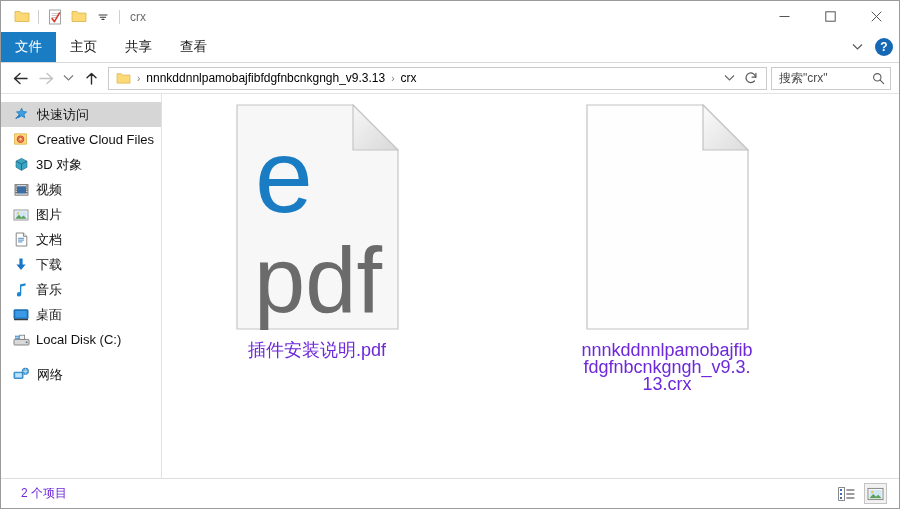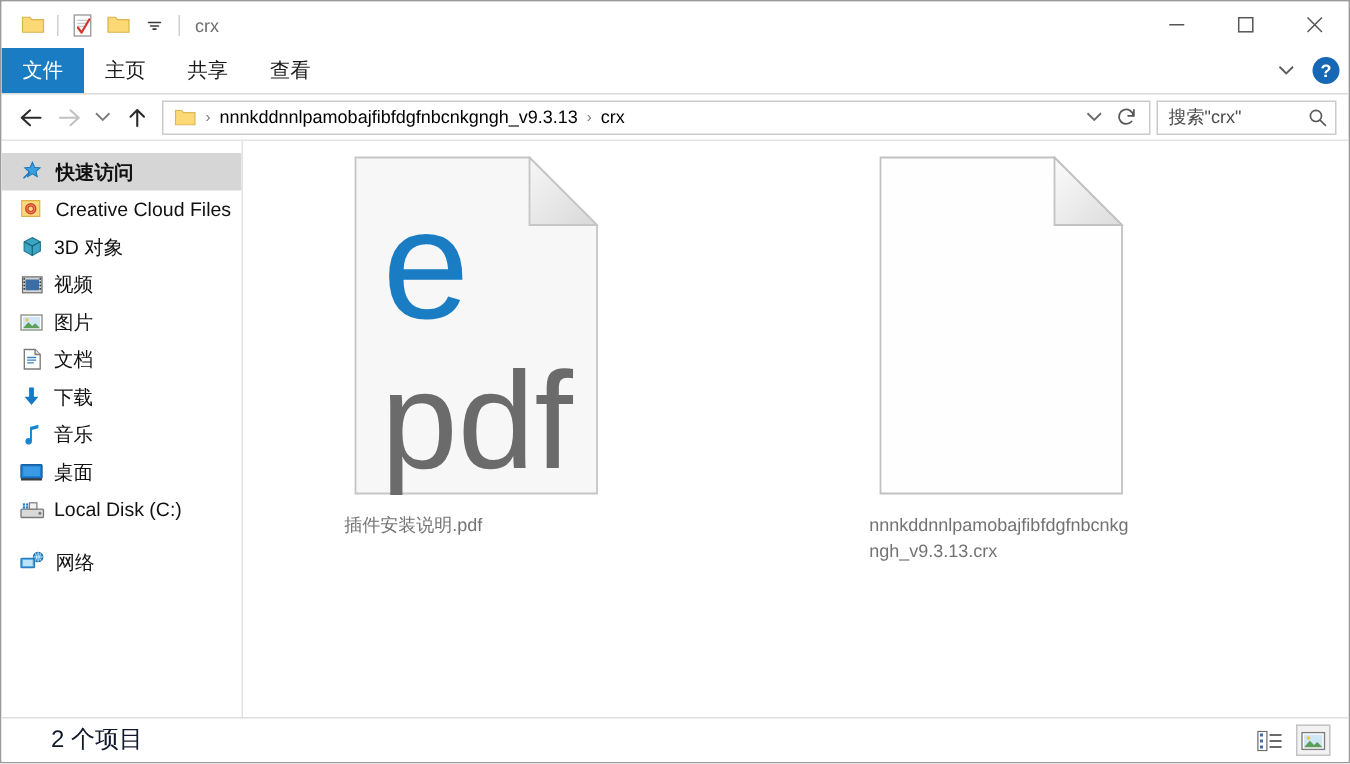--- a/index.html
+++ b/index.html
@@ -213,21 +213,21 @@
   .side-item {
     height: 25px;
     display: flex;
     align-items: center;
     font-size: 13px;
     color: #111111;
     padding-left: 10px;
     white-space: nowrap;
     box-sizing: border-box;
   }
-  .side-item.sel { background: #d6d6d6; font-weight: bold; }
+  .side-item.sel { background: #d6d6d6; }
   .side-item .si-icon {
     width: 20px;
     height: 18px;
     display: flex;
     align-items: center;
     justify-content: center;
     margin-right: 6px;
     flex: 0 0 20px;
   }
   .side-item.indent { }
@@ -251,45 +251,45 @@
     flex-direction: column;
     align-items: center;
   }
   .file-icon-wrap {
     width: 163px;
     height: 226px;
     position: relative;
   }
   .file-name {
     margin-top: 12px;
-    font-size: 12px;
-    color: #737373;
-    text-align: left;
+    font-size: 18px;
+    color: #6d28d9;
+    text-align: center;
     line-height: 17px;
     width: 175px;
     word-break: break-all;
   }
 
   
   #statusbar {
     position: absolute;
     left: 0;
     bottom: 0;
     width: 898px;
     height: 30px;
     border-top: 1px solid #dedede;
     background: #ffffff;
     display: flex;
     align-items: center;
     box-sizing: border-box;
   }
   #status-text {
-    font-size: 16px;
-    color: #0f172a;
-    padding-left: 33px;
+    font-size: 12px;
+    color: #6d28d9;
+    padding-left: 20px;
   }
   #view-buttons {
     margin-left: auto;
     display: flex;
     align-items: center;
     gap: 6px;
     padding-right: 12px;
   }
   .viewbtn {
     width: 23px;

